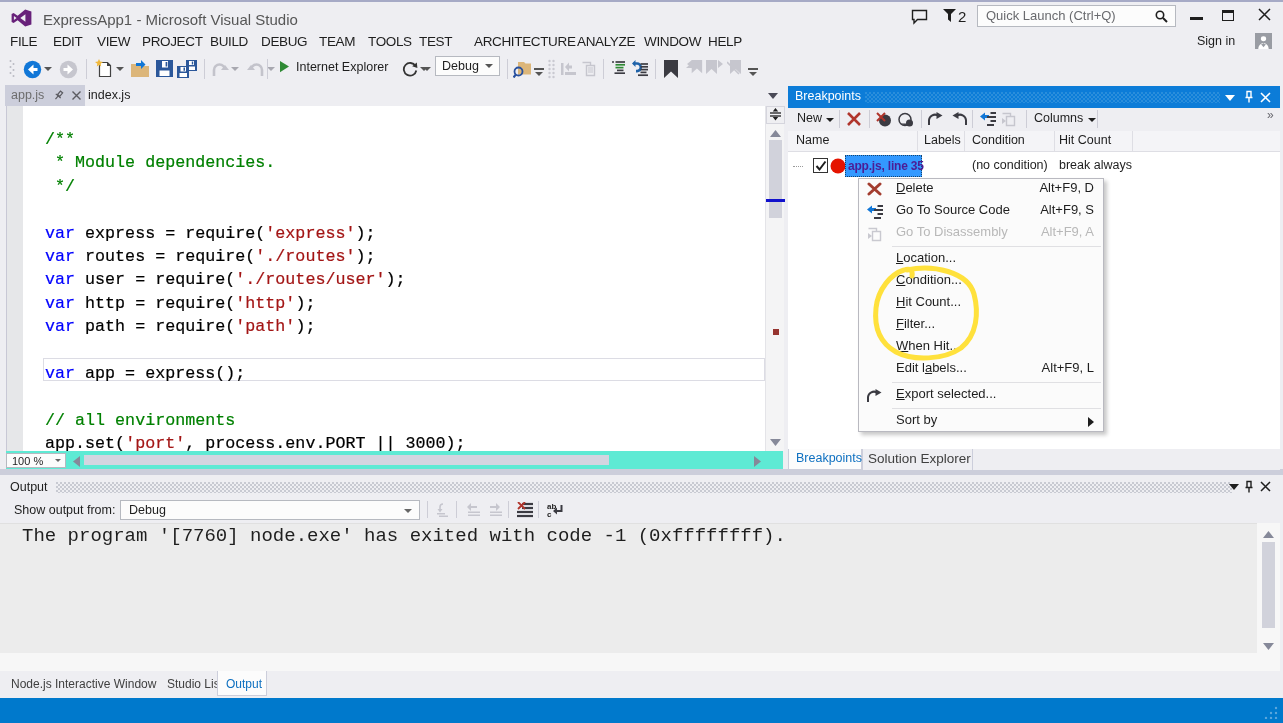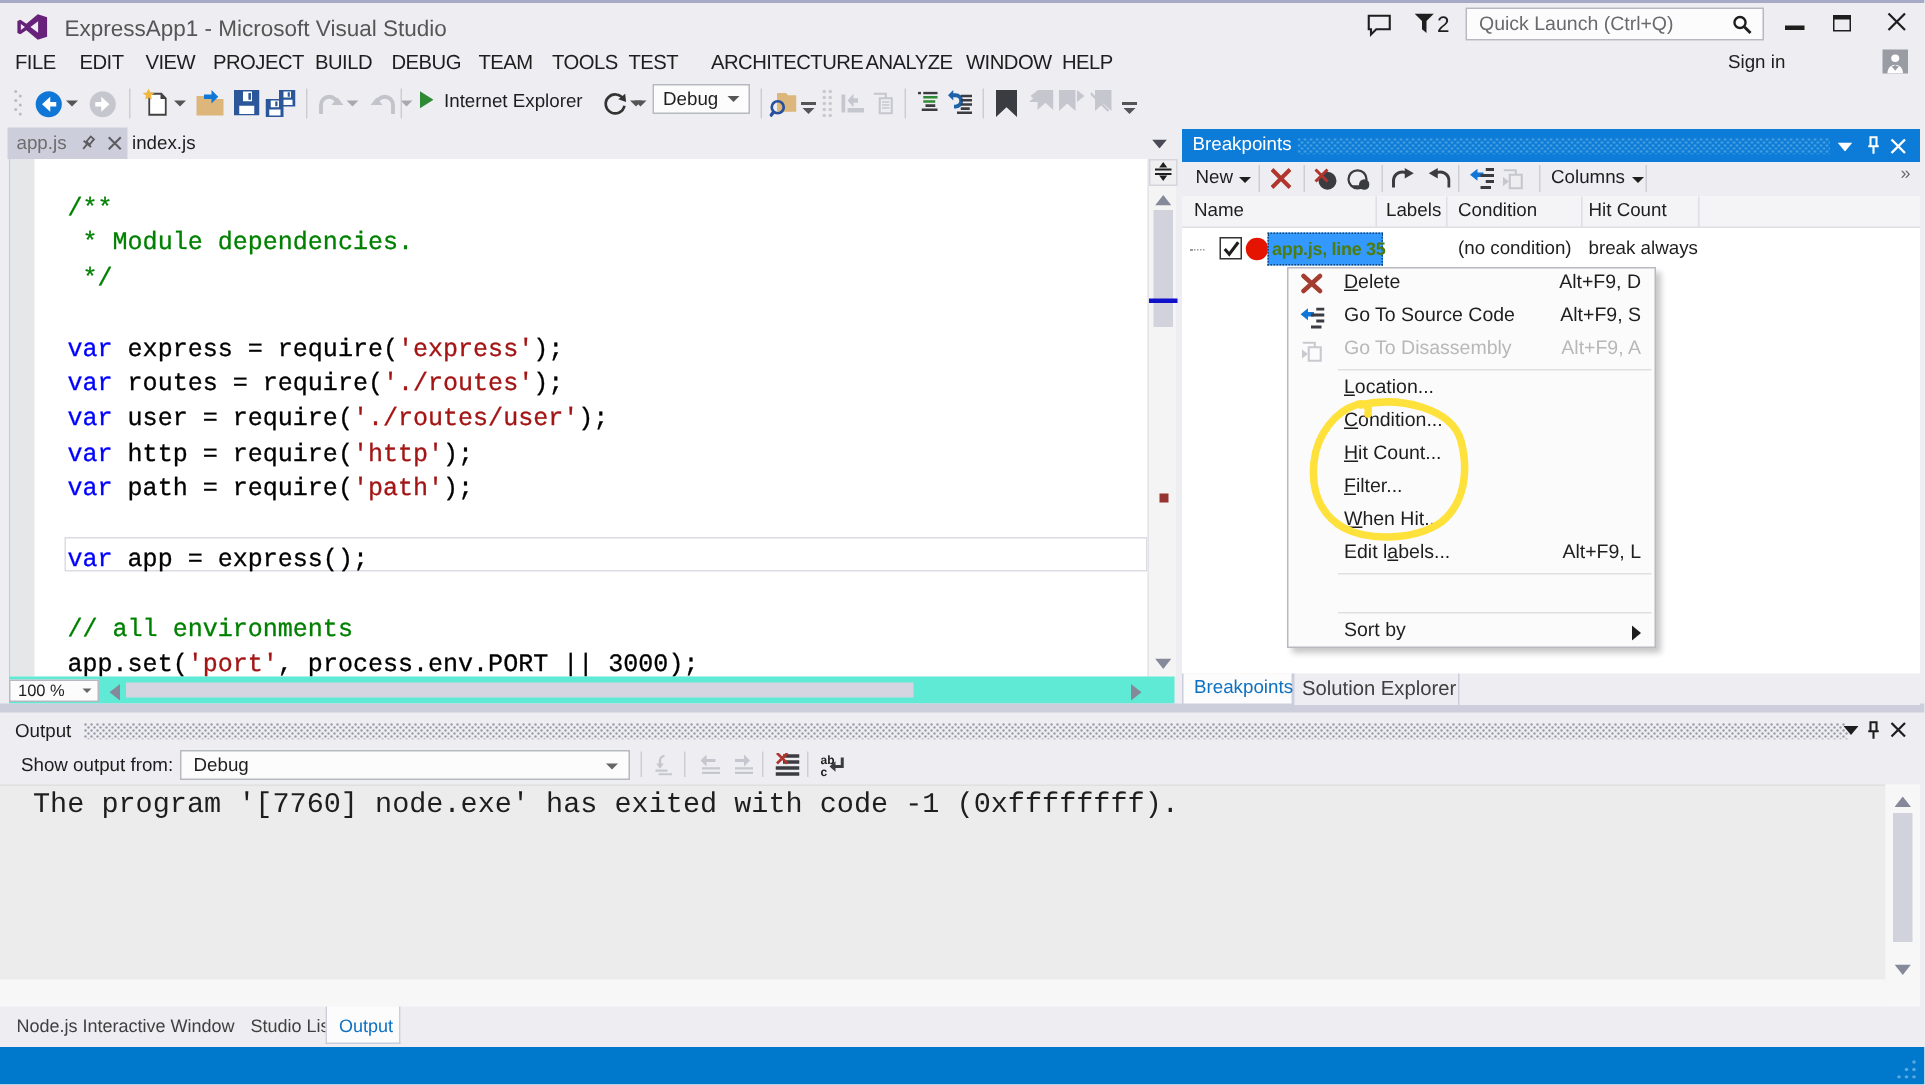--- a/index.html
+++ b/index.html
@@ -99,21 +99,21 @@
   <span class="mi" style="left:142px">PROJECT</span>
   <span class="mi" style="left:210px">BUILD</span>
   <span class="mi" style="left:261px">DEBUG</span>
   <span class="mi" style="left:319px">TEAM</span>
   <span class="mi" style="left:368px">TOOLS</span>
   <span class="mi" style="left:419px">TEST</span>
   <span class="mi" style="left:474px">ARCHITECTURE</span>
   <span class="mi" style="left:577px">ANALYZE</span>
   <span class="mi" style="left:644px">WINDOW</span>
   <span class="mi" style="left:708px">HELP</span>
-  <span class="mi" style="left:1152px;letter-spacing:0;font-size:12.5px">Sign in</span>
+  <span class="mi" style="left:1197px;letter-spacing:0;font-size:12.5px">Sign in</span>
   <span class="abs" style="left:1255px;top:5px;width:17px;height:16px;background:#999CA3"></span>
   <svg class="abs" style="left:1255px;top:5px" width="17" height="16" viewBox="0 0 18 18" preserveAspectRatio="none">
       <circle cx="9" cy="6.5" r="2.8" fill="#fff"></circle>
       <path fill="#fff" d="M3.5 18 c0-4.5 3-6.5 5.5-6.5 s5.5 2 5.5 6.5 z M9 11.5 l-2.2 2 h4.4 z"></path>
       <path fill="#999CA3" d="M9 16 l-2.6-3.4 h5.2 z"></path>
     </svg>
 </div>
 
 <div id="toolbar" class="abs">
   <svg class="abs" style="left:9px;top:6px" width="6" height="20" viewBox="0 0 6 20">
@@ -506,21 +506,21 @@
   <div id="rprow" class="abs" style="left:0;top:67px;width:492px;height:26px;font-size:12.5px">
     <span class="abs" style="left:5px;top:13px;width:10px;height:1px;border-top:1px dotted #9A9A9A"></span>
     <span class="abs" style="left:25px;top:5px;width:15px;height:15px;background:#fff;border:1px solid #333"></span>
     <svg class="abs" style="left:27px;top:7px" width="12" height="12" viewBox="0 0 12 12">
         <path fill="none" stroke="#1E1E1E" stroke-width="2" d="M1.5 6 L4.5 9.5 L10.5 1.5"></path>
       </svg>
     <svg class="abs" style="left:42px;top:5px" width="16" height="16" viewBox="0 0 16 16">
         <circle cx="8" cy="8" r="7.5" fill="#E51400"></circle>
       </svg>
     <span class="abs" style="left:57px;top:2px;width:77px;height:22px;background:#3399FF;border:1px dotted #15456E"></span>
-    <span class="abs" style="left:60px;top:6px;color:#4d7c0f;font-weight:bold;font-size:12px;letter-spacing:-0.2px">app.js, line 35</span>
+    <span class="abs" style="left:60px;top:6px;color:#4c1d95;font-weight:bold;font-size:12px;letter-spacing:-0.2px">app.js, line 35</span>
     <span class="abs" style="left:184px;top:5px;color:#1E1E1E">(no condition)</span>
     <span class="abs" style="left:271px;top:5px;color:#1E1E1E">break always</span>
   </div>
   <div id="rptabs" class="abs">
     <span class="abs" style="left:0px;top:0px;width:74px;height:21px;background:#FCFCFC;border:1px solid #CCCEDB;border-top:none"></span>
     <span class="abs" style="left:8px;top:2px;color:#0E70C0">Breakpoints</span>
     <span class="abs" style="left:80px;top:2px;color:#404040;font-size:13.5px">Solution Explorer</span>
     <span class="abs" style="left:74px;top:0;width:1px;height:21px;background:#CCCEDB"></span>
     <span class="abs" style="left:184px;top:0;width:1px;height:21px;background:#CCCEDB"></span>
   </div>
@@ -569,20 +569,27 @@
       <span class="mtext"><u>F</u>ilter...</span>
     </div>
   <div class="mitem" style="top:158px">
       <span class="mtext"><u>W</u>hen Hit...</span>
     </div>
   <div class="mitem" style="top:180px">
       <span class="mtext">Edit l<u>a</u>bels...</span>
       <span class="mshort">Alt+F9, L</span>
     </div>
   <div class="msep" style="top:203px"></div>
+  <div class="mitem" style="top:206px">
+    <svg class="abs" style="left:8px;top:4px" width="17" height="15" viewBox="0 0 17 15">
+        <path fill="none" stroke="#3B3B42" stroke-width="2" d="M1 13 v-5 a6 6 0 0 1 9-4.5"></path>
+        <path fill="#3B3B42" d="M8.5 0 l6 3.5 -6 3.5 z"></path>
+      </svg>
+    <span class="mtext"><u>E</u>xport selected...</span>
+  </div>
   <div class="msep" style="top:229px"></div>
   <div class="mitem" style="top:232px">
       <span class="mtext">Sort by</span>
     <svg class="abs" style="right:9px;top:6px" width="6" height="10" viewBox="0 0 6 10">
         <path fill="#1E1E1E" d="M0 0 l6 5 -6 5 z"></path>
       </svg>
   </div>
 </div>
 <svg id="yellowcircle" class="abs" style="left:855px;top:255px" width="135" height="115" viewBox="0 0 135 115">
   <path fill="none" stroke="#FFE13C" stroke-width="5" stroke-linecap="round" d="M 52 15 C 78 9, 113 17, 119 39 C 124 58, 122 80, 106 93 C 89 105, 58 106, 41 97 C 25 88, 19 72, 21 53 C 23 34, 36 19, 49 15 C 55 13, 58 15, 57 21"></path>

